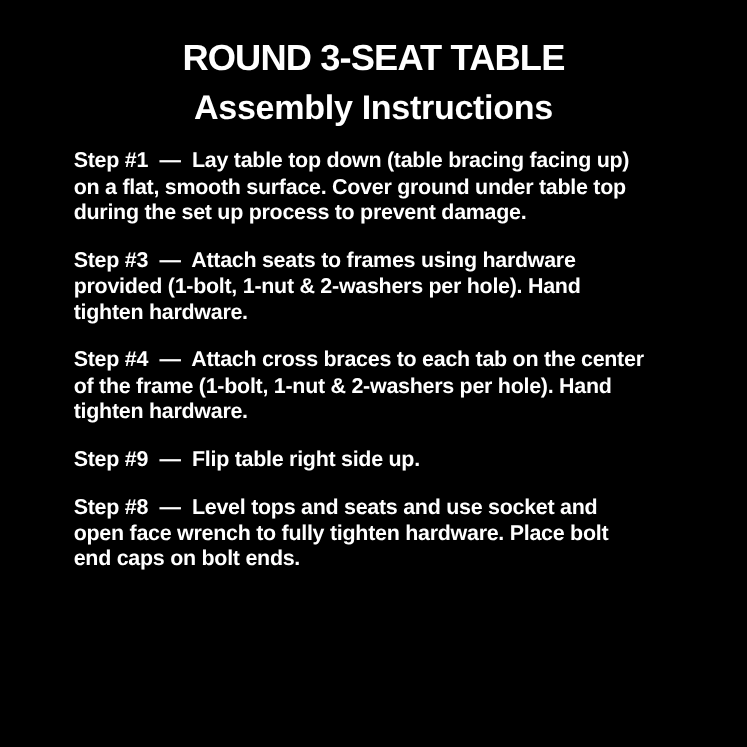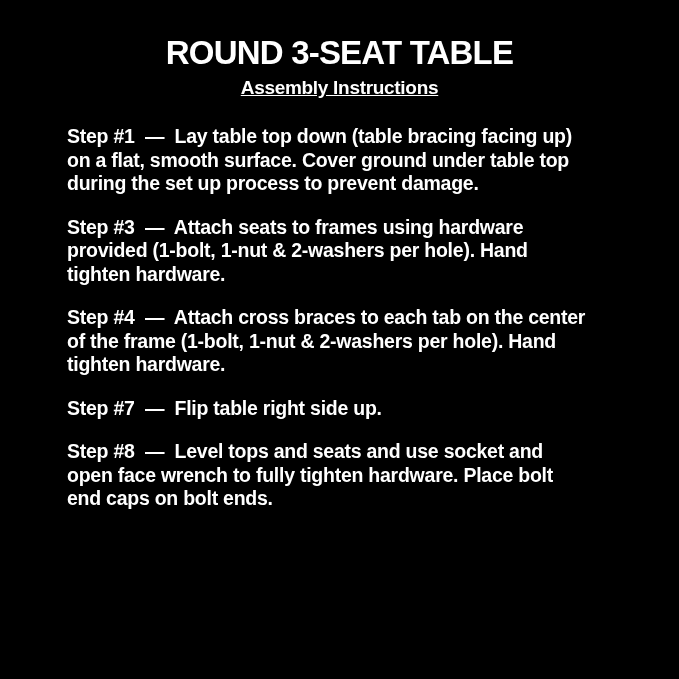--- a/index.html
+++ b/index.html
@@ -23,25 +23,24 @@
   .header {
     text-align: center;
     padding-top: 33px;
   }
   .title {
     font-size: 33px;
     line-height: 40px;
     letter-spacing: -0.8px;
   }
   .subtitle {
-    font-size: 19px;
+    font-size: 31px;
     line-height: 30px;
-    margin-top: 0;
+    margin-top: 10px;
     letter-spacing: -0.3px;
-    text-decoration: underline;
   }
   .steps {
     margin-top: 22px;
     padding: 0 30px 0 44px;
     margin-left: 23px;
   }
   .step {
     font-size: 19.5px;
     line-height: 23.5px;
     letter-spacing: -0.25px;
@@ -65,19 +64,19 @@
 
 
   <p class="step">Step #3  —  Attach seats to frames using hardware
 provided (1-bolt, 1-nut &amp; 2-washers per hole). Hand
 tighten hardware.</p>
 
   <p class="step">Step #4  —  Attach cross braces to each tab on the center
 of the frame (1-bolt, 1-nut &amp; 2-washers per hole). Hand
 tighten hardware.</p>
 
-  <p class="step">Step #7  —  Flip table right side up.</p>
+  <p class="step">Step #9  —  Flip table right side up.</p>
 
   <p class="step">Step #8  —  Level tops and seats and use socket and
 open face wrench to fully tighten hardware. Place bolt
 end caps on bolt ends.</p>
 </div>
 </div>
 
 </body></html>

